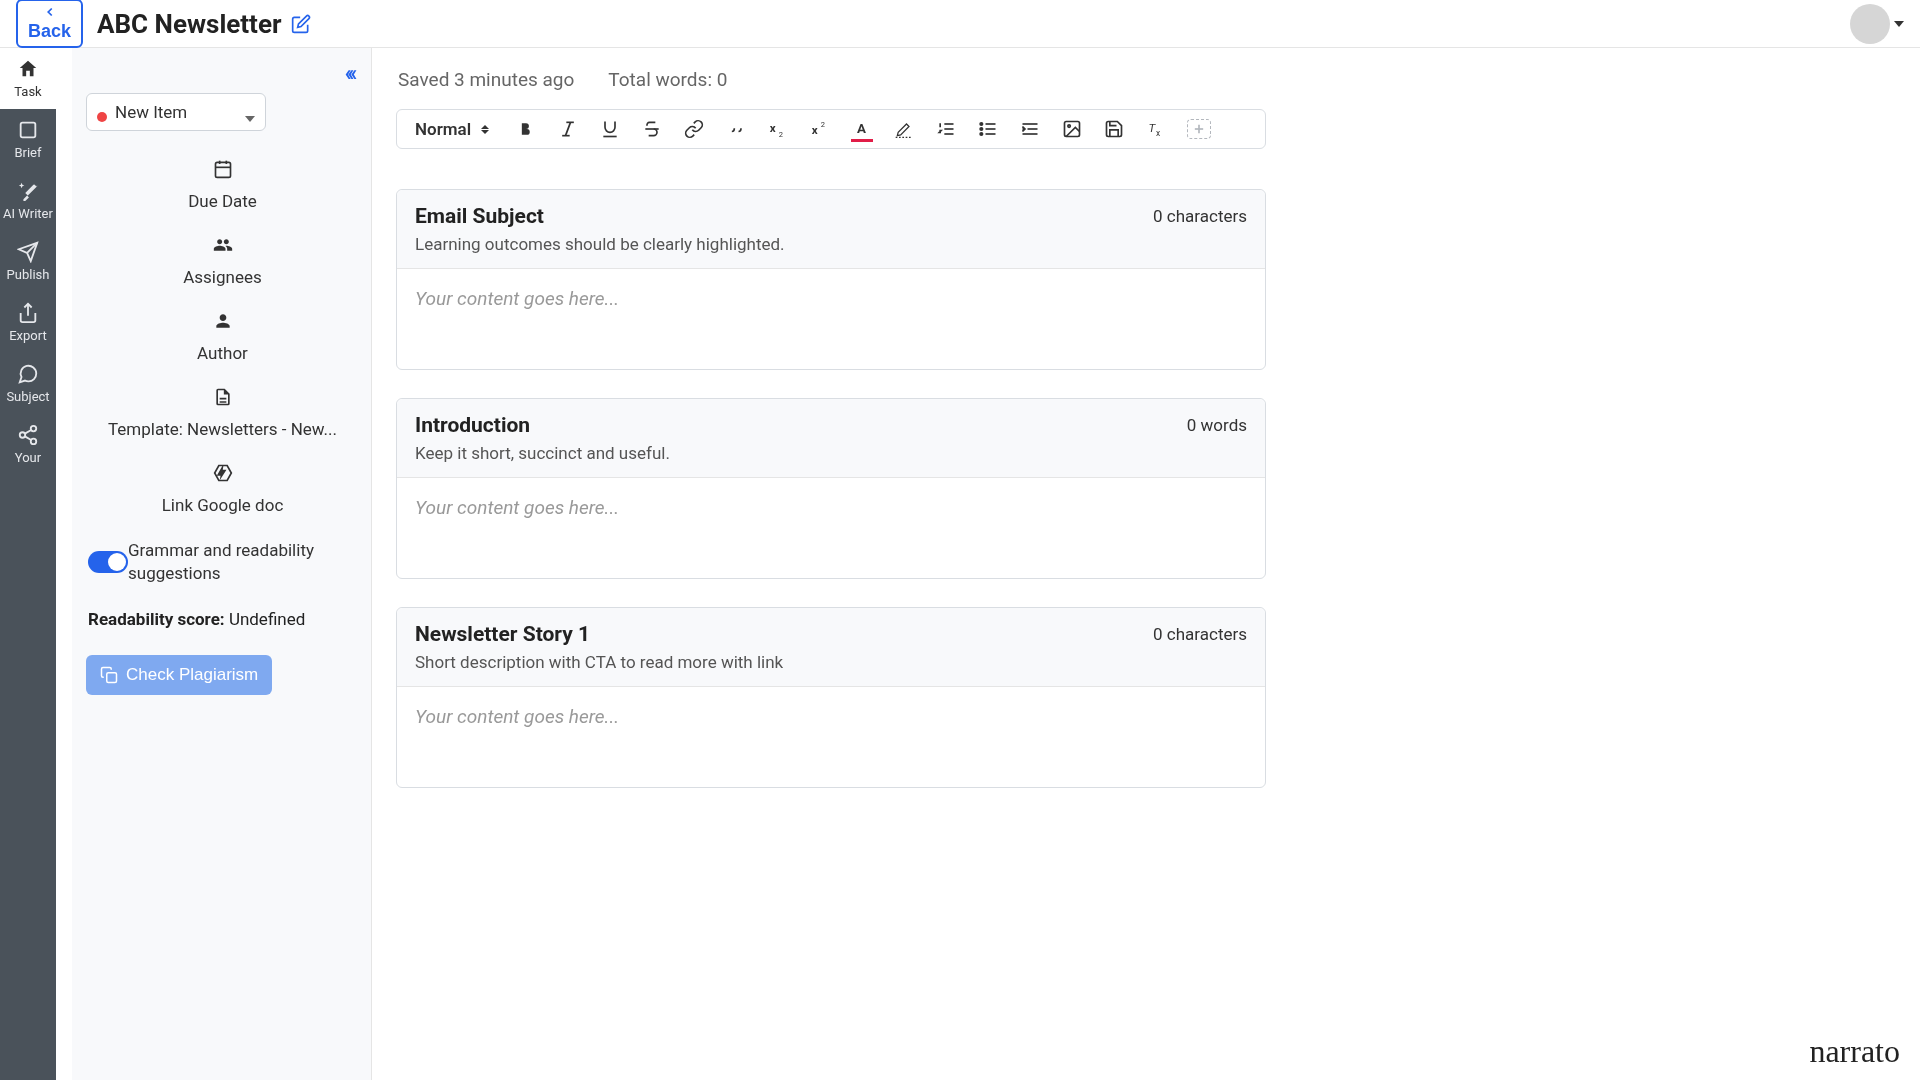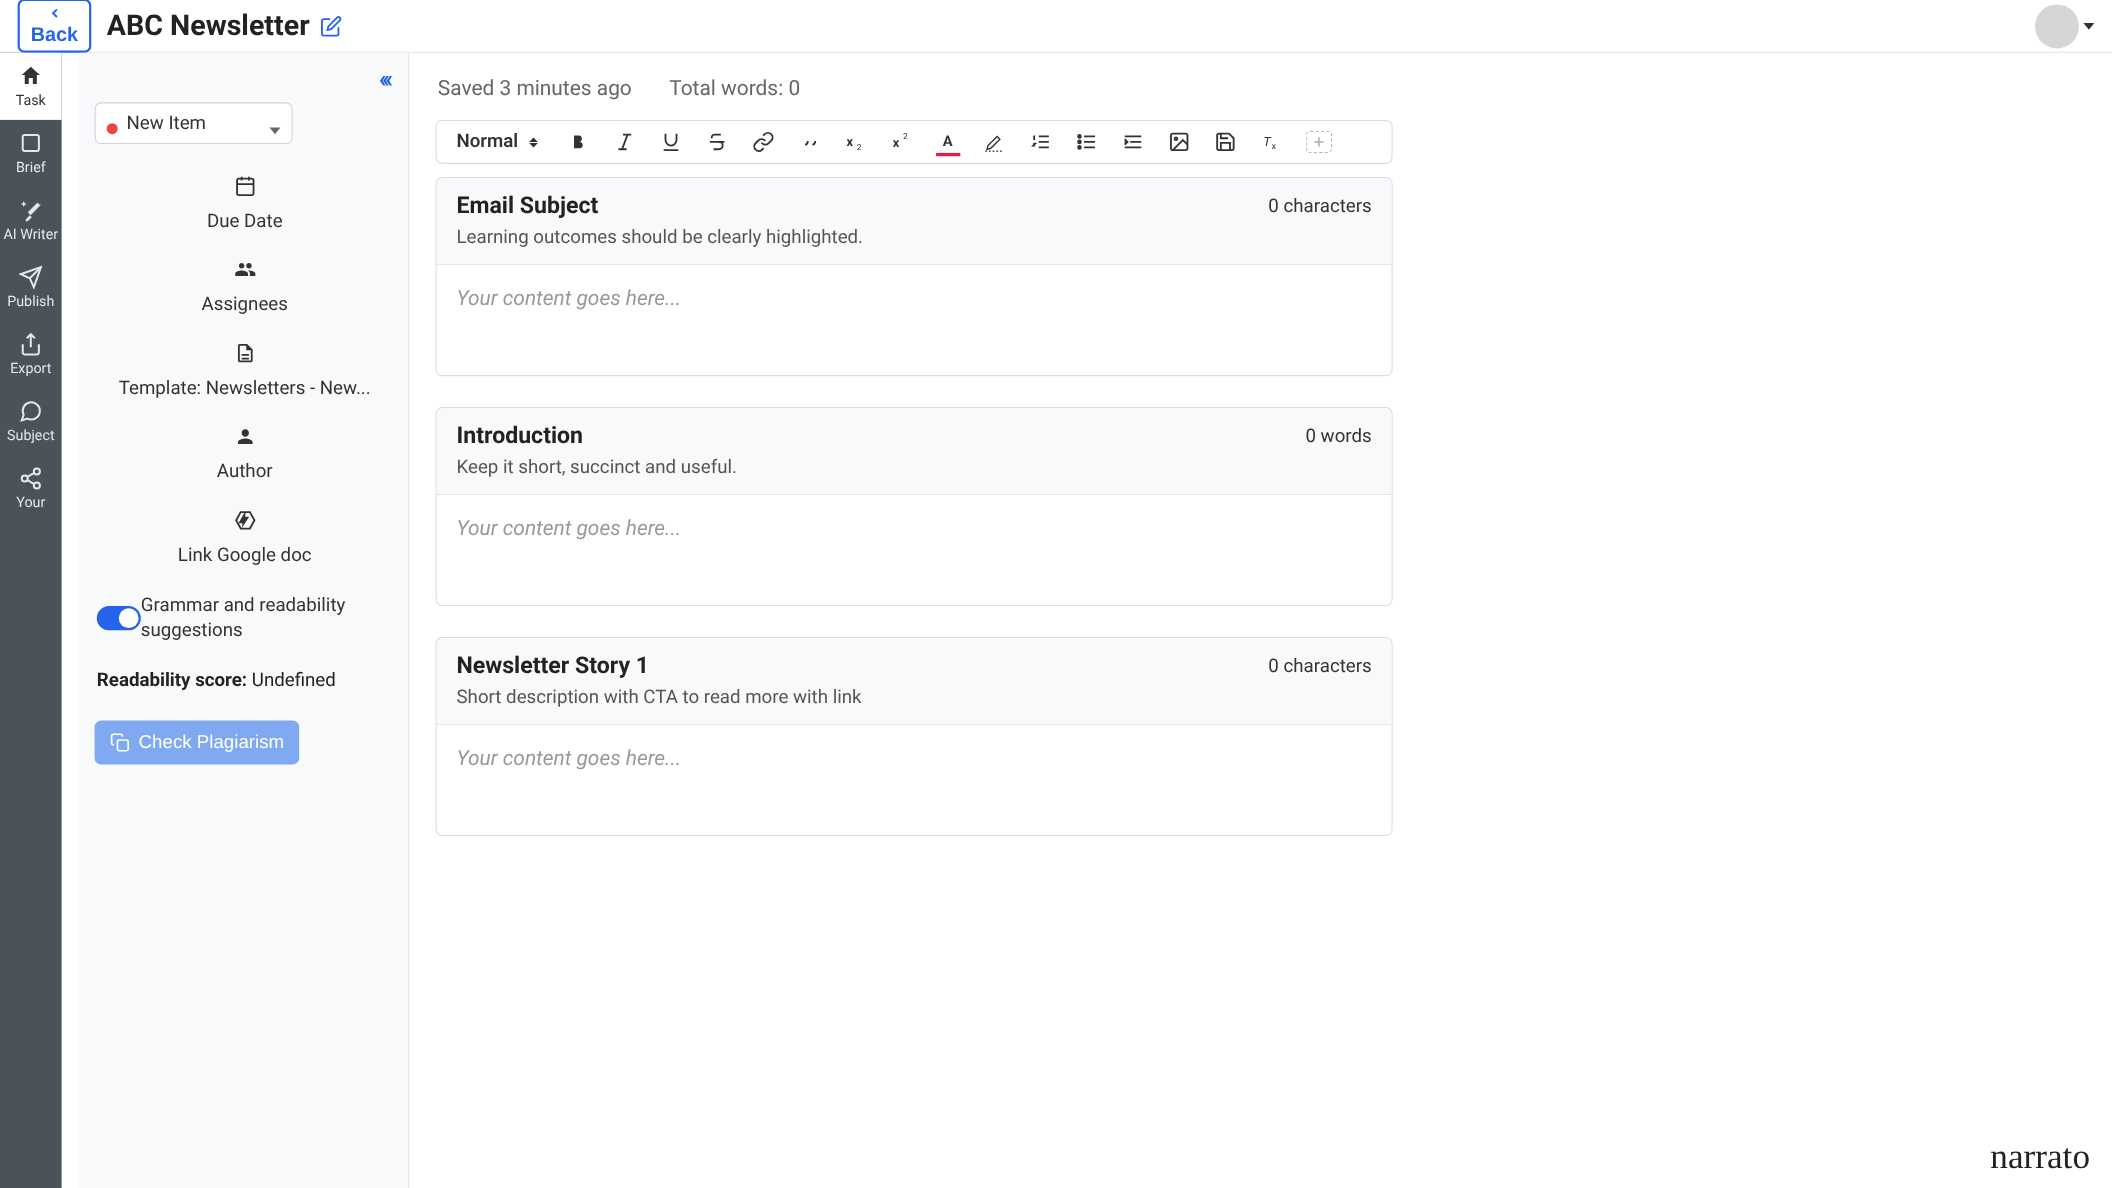--- a/index.html
+++ b/index.html
@@ -39,21 +39,21 @@
 .toggle::after { content: ''; position: absolute; right: 2px; top: 2px; width: 18px; height: 18px; border-radius: 50%; background: #fff; }
 .toggle-text { color: #333; line-height: 1.35; }
 .readability { padding: 12px 2px; font-size: 17px; }
 .readability b { font-weight: 700; }
 .plagiarism-btn { display: inline-flex; align-items: center; gap: 8px; background: #7fa9f0; color: #fff; border: none; border-radius: 6px; padding: 10px 14px; font-size: 17px; cursor: pointer; margin-top: 14px; }
 .plagiarism-btn svg { width: 18px; height: 18px; }
 
 
 .main { position: absolute; top: 48px; left: 372px; right: 0; bottom: 0; overflow-y: auto; padding: 20px 24px 40px 24px; }
 .meta-row { display: flex; gap: 34px; color: #666; font-size: 19px; margin-bottom: 18px; padding-left: 2px; }
-.toolbar { border: 1px solid #d9dde2; border-radius: 6px; display: flex; align-items: center; padding: 8px 12px; gap: 20px; max-width: 870px; margin-bottom: 12px; }
+.toolbar { border: 1px solid #d9dde2; border-radius: 6px; display: flex; align-items: center; padding: 8px 12px; gap: 20px; max-width: 870px; margin-bottom: 40px; }
 .tb-select { display: flex; align-items: center; gap: 10px; font-size: 17px; color: #333; cursor: pointer; padding: 0 6px; font-weight: 600; }
 .tb-select .dbl-caret { display: flex; flex-direction: column; gap: 1px; }
 .tb-select .dbl-caret span { width: 0; height: 0; border-left: 4px solid transparent; border-right: 4px solid transparent; }
 .tb-select .dbl-caret .up { border-bottom: 4px solid #333; }
 .tb-select .dbl-caret .dn { border-top: 4px solid #333; }
 .tb-btn { width: 22px; height: 22px; display: inline-flex; align-items: center; justify-content: center; color: #333; cursor: pointer; }
 .tb-btn svg { width: 20px; height: 20px; }
 .tb-btn.color-a { position: relative; }
 .tb-btn.color-a .underline { position: absolute; bottom: -2px; left: 0; right: 0; height: 3px; background: #e11d48; }
 .tb-btn.comment { border: 1px dashed #b3b7bd; border-radius: 4px; color: #b3b7bd; width: 24px; height: 20px; }
@@ -164,29 +164,29 @@
     <span class="label">Due Date</span>
   </div>
   <div class="side-row">
     <svg viewBox="0 0 24 24" fill="currentColor">
         <path d="M16 11c1.66 0 3-1.34 3-3s-1.34-3-3-3-3 1.34-3 3 1.34 3 3 3zm-8 0c1.66 0 3-1.34 3-3S9.66 5 8 5 5 6.34 5 8s1.34 3 3 3zm0 2c-2.33 0-7 1.17-7 3.5V19h14v-2.5c0-2.33-4.67-3.5-7-3.5zm8 0c-.29 0-.62.02-.97.05 1.16.84 1.97 1.97 1.97 3.45V19h6v-2.5c0-2.33-4.67-3.5-7-3.5z"></path>
       </svg>
     <span class="label">Assignees</span>
   </div>
   <div class="side-row">
     <svg viewBox="0 0 24 24" fill="currentColor">
+        <path d="M12 12c2.21 0 4-1.79 4-4s-1.79-4-4-4-4 1.79-4 4 1.79 4 4 4zm0 2c-2.67 0-8 1.34-8 4v2h16v-2c0-2.66-5.33-4-8-4z"></path>
+      </svg>
+    <span class="label">Author</span>
+  </div>
+  <div class="side-row">
+    <svg viewBox="0 0 24 24" fill="currentColor">
         <path d="M14 2H6a2 2 0 0 0-2 2v16a2 2 0 0 0 2 2h12a2 2 0 0 0 2-2V8l-6-6zM6 4h7v5h5v11H6V4zm2 9h8v2H8v-2zm0 4h8v2H8v-2z"></path>
       </svg>
     <span class="label">Template: Newsletters - New...</span>
-  </div>
-  <div class="side-row">
-    <svg viewBox="0 0 24 24" fill="currentColor">
-        <path d="M12 12c2.21 0 4-1.79 4-4s-1.79-4-4-4-4 1.79-4 4 1.79 4 4 4zm0 2c-2.67 0-8 1.34-8 4v2h16v-2c0-2.66-5.33-4-8-4z"></path>
-      </svg>
-    <span class="label">Author</span>
   </div>
   <div class="side-row">
     <svg viewBox="0 0 24 24" fill="currentColor">
         <path d="M12 2L4 16h5l-1 6 9-14h-5l1-6z" transform="scale(0.9) translate(1,1)"></path>
         <polygon points="7,3 17,3 22,12 17,21 7,21 2,12" fill="none" stroke="currentColor" stroke-width="2"></polygon>
       </svg>
     <span class="label">Link Google doc</span>
   </div>
   <div class="toggle-row">
     <div class="toggle"></div>

